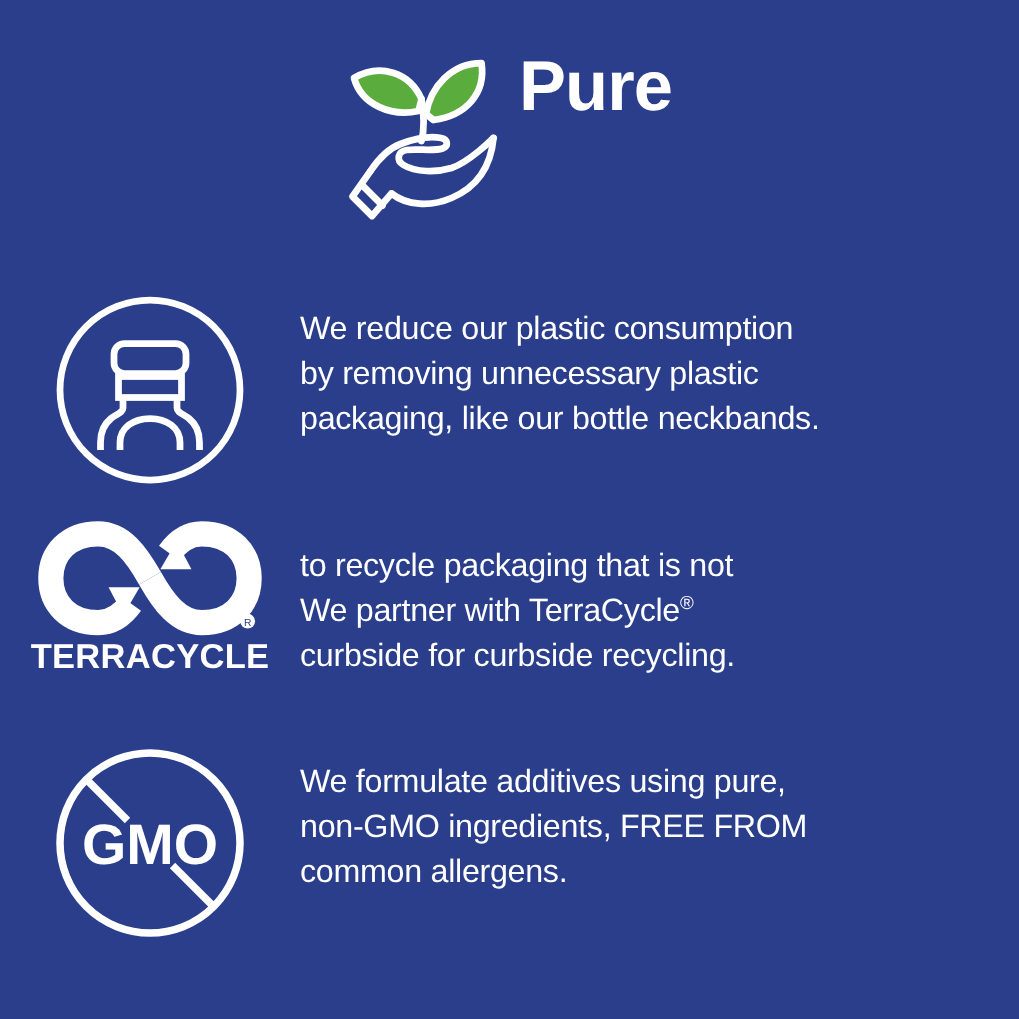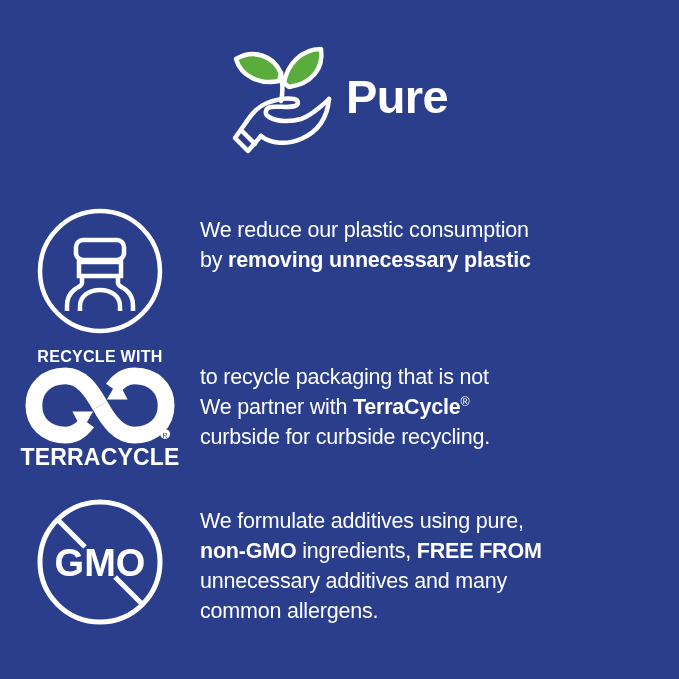--- a/index.html
+++ b/index.html
@@ -21,21 +21,21 @@
   }
 
   
   .brand {
     position: absolute;
     left: 0;
     top: 22px;
     width: 679px;
     height: 140px;
     display: flex;
-    align-items: center;
+    align-items: flex-start;
     justify-content: center;
   }
   .brand-mark {
     width: 105px;
     height: 118px;
     flex: 0 0 auto;
     margin-top: 8px;
     margin-right: 10px;
   }
   .brand-words {
@@ -66,28 +66,28 @@
   .row-copy {
     flex: 1 1 auto;
     color: #ffffff;
     font-family: "Liberation Sans", sans-serif;
     font-size: 21.5px;
     line-height: 1.40;
     letter-spacing: -0.2px;
     padding-right: 16px;
   }
   .row-copy .ln { white-space: nowrap; }
-  .row-copy b { font-weight: bold; }
+  .row-copy b { font-weight: normal; }
   .reg {
     font-size: 0.58em;
     vertical-align: super;
     line-height: 0;
   }
 
-  #row-plastic   { top: 207px; }
+  #row-plastic   { top: 196px; }
   #row-terracycle{ top: 348px; }
   #row-gmo       { top: 498px; }
 
   #row-plastic  .row-copy { padding-top: 8px; }
   #row-terracycle .row-copy { padding-top: 14px; }
   #row-gmo      .row-copy { padding-top: 8px; }
 
   
   .tc-badge {
     width: 150px;
@@ -161,27 +161,27 @@
         <path d="M82 70 L 82 76 C 82 79, 86 80, 90 83
                  C 95 87, 97 92, 97 99 L 97 104" fill="none" stroke="#ffffff" stroke-width="4.5" stroke-linejoin="round"></path>
 
         <path d="M44 104 L 44 99 C 44 89, 53 83, 64 83
                  C 75 83, 84 89, 84 99 L 84 104" fill="none" stroke="#ffffff" stroke-width="4.5" stroke-linejoin="round"></path>
       </svg>
     </div>
     <div class="row-copy">
         <div class="ln"><span>We reduce our plastic consumption</span></div>
         <div class="ln"><span>by </span><b>removing unnecessary plastic</b></div>
+        <div class="ln"><b>packaging</b><span>, like our bottle neckbands.</span></div>
       </div>
   </div>
 
   <div class="row" id="row-terracycle">
     <div class="row-icon">
       <div class="tc-badge">
-        <div class="tc-top">RECYCLE WITH</div>
         <div class="tc-loop">
           <svg viewBox="0 0 150 76" width="148" height="75" aria-hidden="true">
 
             <path d="M75 38
                      C 66 22, 56 8, 40 8
                      C 20 8, 8 21, 8 38
                      C 8 55, 20 68, 40 68
                      C 50 68, 57 62, 62 55" fill="none" stroke="#ffffff" stroke-width="17" stroke-linecap="butt"></path>
 
             <path d="M68 44 L 47 44 L 57 63 Z" fill="#ffffff"></path>
@@ -214,18 +214,17 @@
         <circle cx="64" cy="64" r="60" fill="none" stroke="#ffffff" stroke-width="5"></circle>
 
         <path d="M22 22 L 49 49" stroke="#ffffff" stroke-width="5" fill="none"></path>
         <path d="M79 79 L 106 106" stroke="#ffffff" stroke-width="5" fill="none"></path>
         <text x="64" y="78" text-anchor="middle" font-family="Liberation Sans, sans-serif" font-weight="bold" font-size="38" fill="#ffffff">GMO</text>
       </svg>
     </div>
     <div class="row-copy">
         <div class="ln"><span>We formulate additives using pure,</span></div>
         <div class="ln"><b>non-GMO</b><span> ingredients, </span><b>FREE FROM</b></div>
-        <div class="ln"><span>unnecessary additives and many</span></div>
         <div class="ln"><span>common allergens.</span></div>
       </div>
   </div>
 
 </div>
 
 </body></html>

